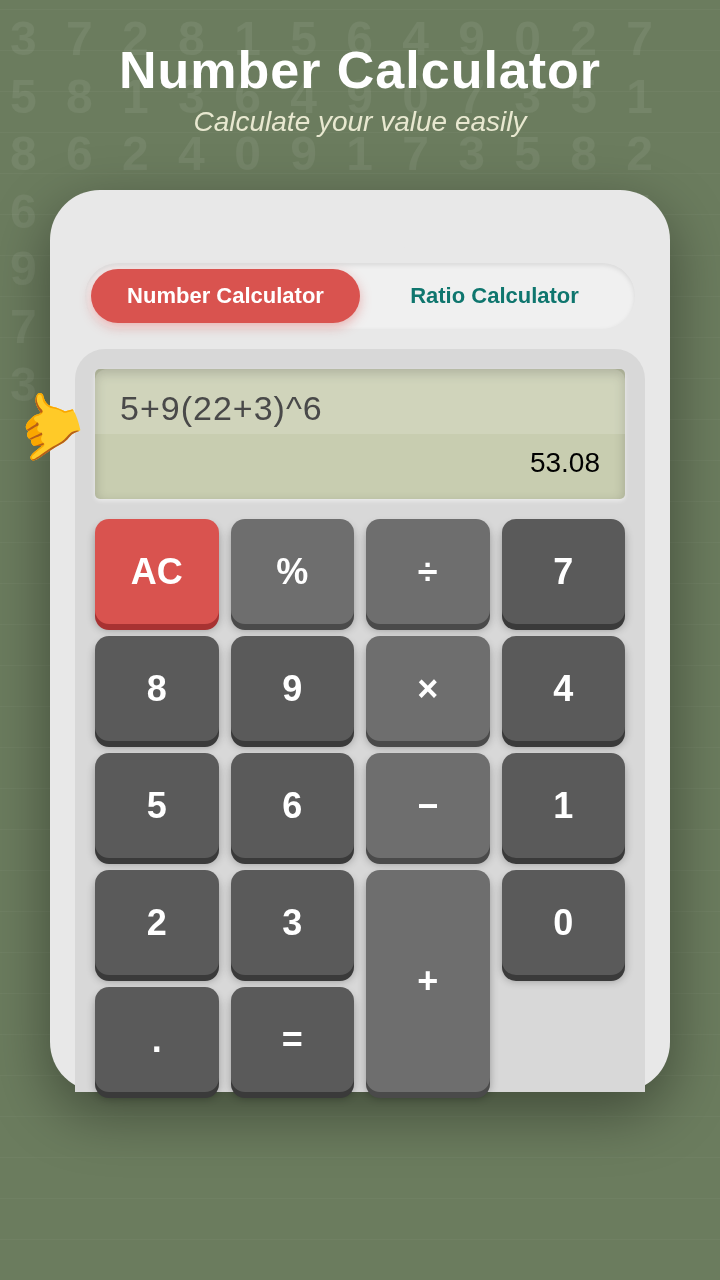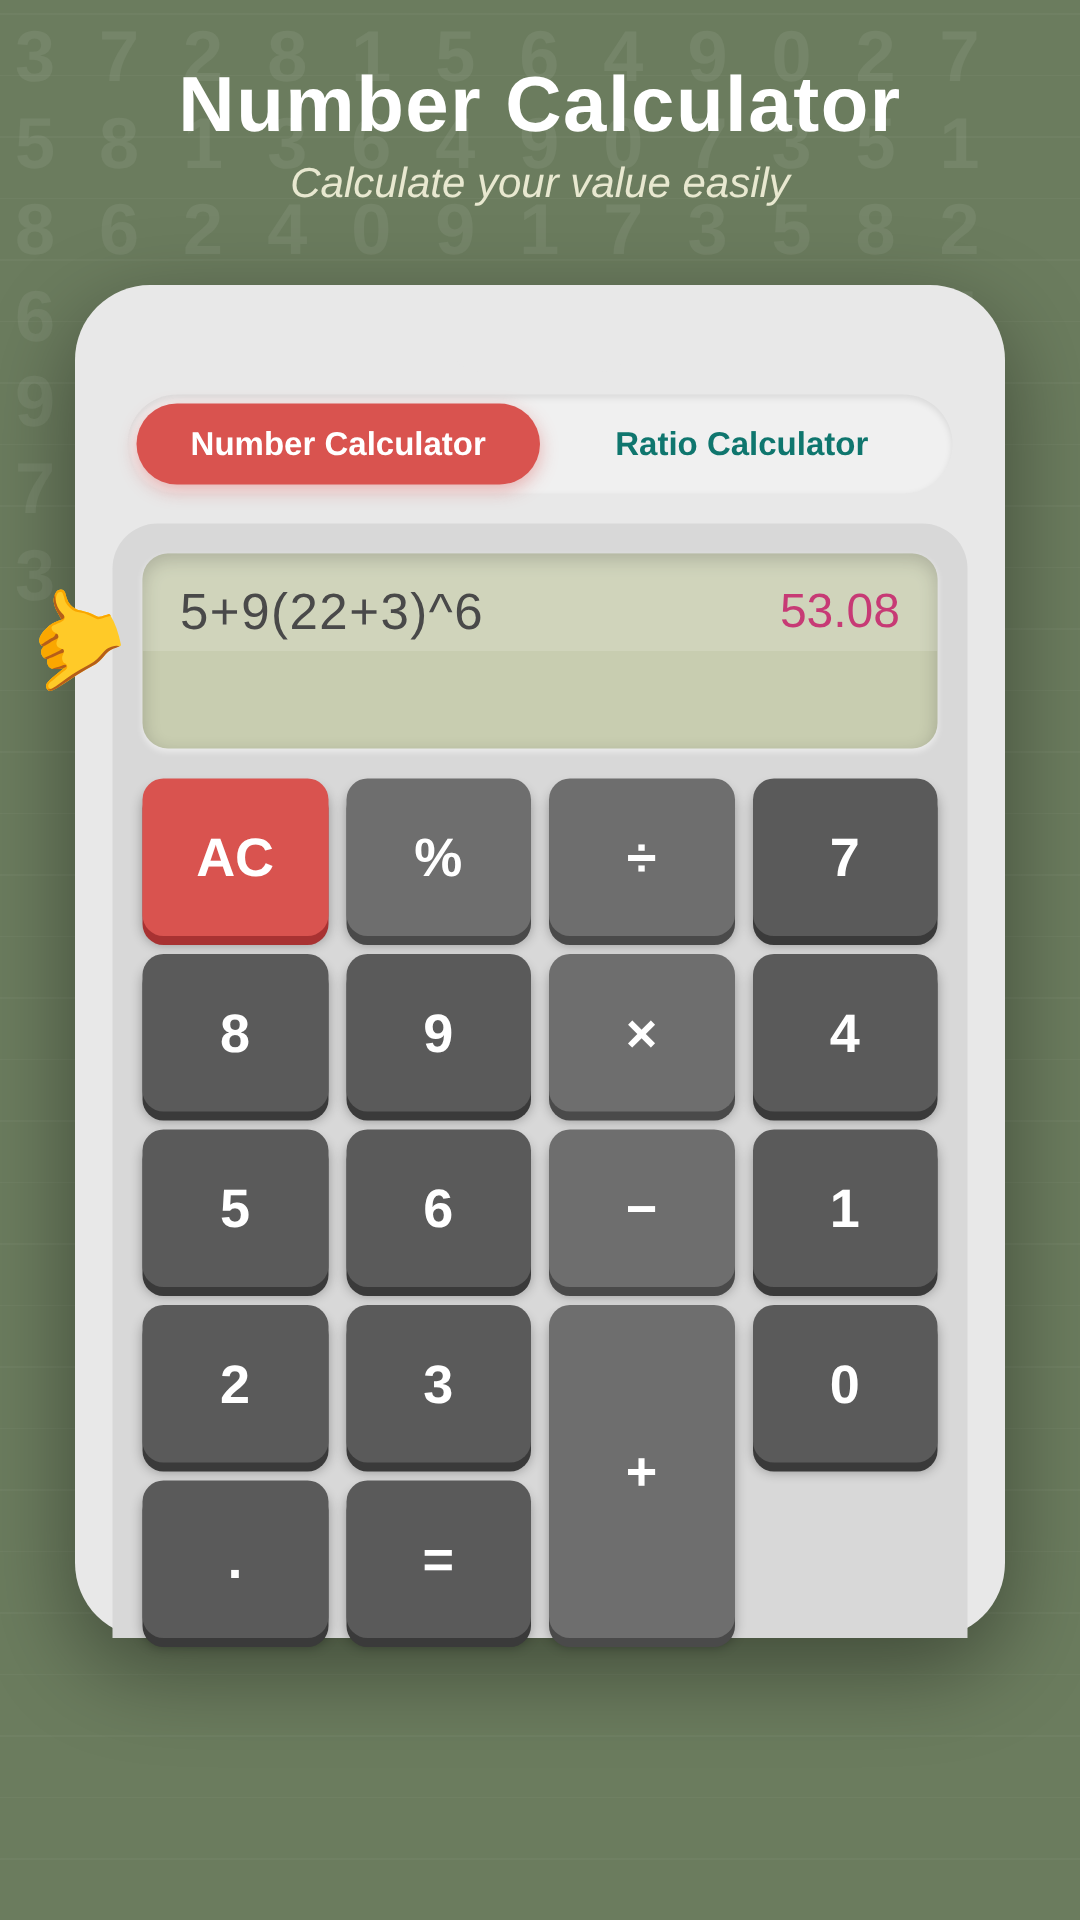--- a/index.html
+++ b/index.html
@@ -114,25 +114,26 @@
     
     .calc-body {
       background: #d8d8d8;
       border-radius: 30px 30px 0 0;
       padding: 20px 20px 0;
     }
 
     
     .display {
       background: #c8cdb0;
-      border-radius: 17px;
+      border-radius: 5px;
       padding: 20px 25px;
       margin-bottom: 20px;
       min-height: 130px;
       display: flex;
+      flex-direction: column;
       justify-content: space-between;
       box-shadow: inset 0 4px 12px rgba(0,0,0,0.2), 0 2px 4px rgba(255,255,255,0.5);
       position: relative;
       overflow: hidden;
     }
 
     .display::after {
       content: '';
       position: absolute;
       top: 0; left: 0; right: 0;
@@ -143,22 +144,22 @@
     }
 
     .display-expression {
       font-size: 34px;
       color: #2a2a2a;
       font-weight: 500;
       letter-spacing: 1px;
     }
 
     .display-result {
-      font-size: 32px;
-      color: #be185d;
+      font-size: 28px;
+      color: #000000;
       text-align: right;
     }
 
     
     .btn-grid {
       display: grid;
       grid-template-columns: repeat(4, 1fr);
       gap: 12px;
     }
 

